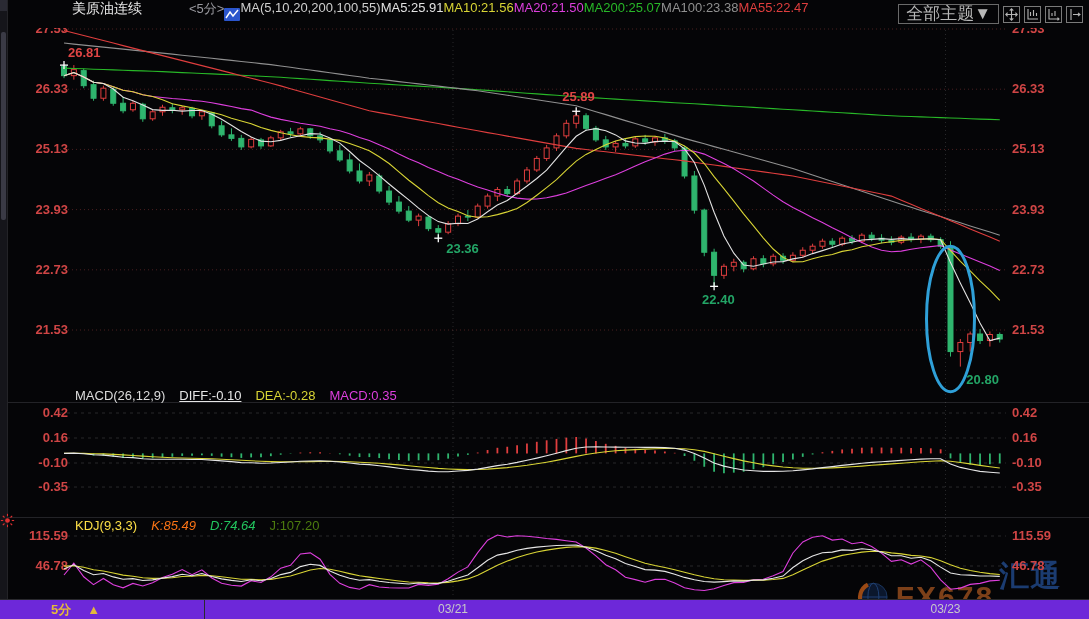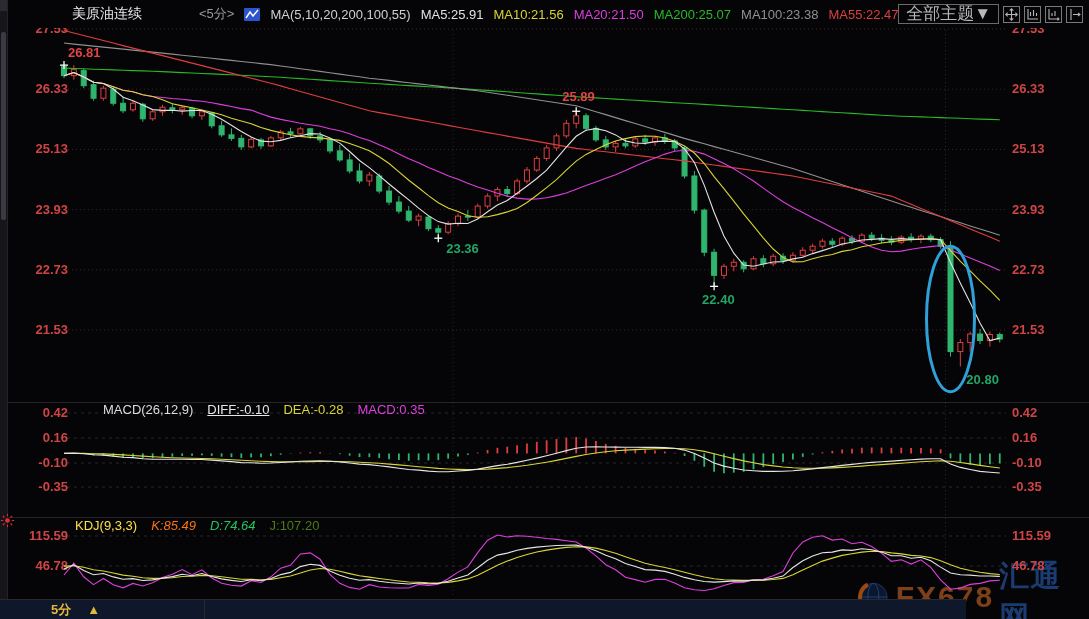--- a/index.html
+++ b/index.html
@@ -1,20 +1,20 @@
 <!DOCTYPE html>
 <html><head>
 <meta charset="utf-8">
 <style>
   html,body{margin:0;padding:0;background:#050507;}
   #app{position:relative;width:1089px;height:619px;background:#050507;overflow:hidden;
        font-family:"Liberation Sans","DejaVu Sans",sans-serif;}
   
-  #topbar{position:absolute;left:0;top:0;width:1089px;height:28px;display:flex;align-items:center;
-          gap:10px;padding-left:72px;box-sizing:border-box;font-size:13px;z-index:6;}
+  #topbar{position:absolute;left:0;top:0;width:1089px;height:28px;display:flex;
+          padding-left:72px;box-sizing:border-box;font-size:13px;z-index:6;}
   .t-title{color:#e8e8e8;font-size:14px;}
   .t-period{font-size:13px;cursor:pointer;margin-left:47px;}
   .t-icon{display:inline-flex;align-items:center;}
   .t-magroup{color:#cfcfcf;}
   .t-leg{white-space:nowrap;}
   .t-right{position:absolute;right:6px;top:4px;display:flex;align-items:center;gap:4px;}
   #theme-select{border:1px solid #6a6a6a;color:#b8b8b8;font-size:17px;line-height:16px;
                 padding:1px 7px;cursor:pointer;white-space:nowrap;}
   .tool-btn{width:17px;height:17px;border:1px solid #7a7a7a;display:flex;align-items:center;
             justify-content:center;cursor:pointer;box-sizing:border-box;}
@@ -26,25 +26,25 @@
   #alert-icon{position:absolute;left:0px;top:513px;width:15px;height:15px;cursor:pointer;z-index:7;}
   
   #watermark{position:absolute;left:856px;top:556px;display:flex;align-items:center;gap:5px;z-index:1;opacity:.95;}
   #wm-fx{font-size:30px;font-weight:bold;letter-spacing:2px;}
   #wm-ht{font-size:30px;font-weight:bold;letter-spacing:1px;}
   
   #chart-canvas{position:absolute;left:0;top:28px;width:1089px;height:571px;z-index:2;}
   #chart-canvas text{font-family:"Liberation Sans","DejaVu Sans",sans-serif;}
   
   .ind-header{position:absolute;left:75px;display:flex;gap:14px;font-size:13px;z-index:4;white-space:nowrap;}
-  #macd-header{top:402px;margin-left:28px;}
+  #macd-header{top:388px;}
   #kdj-header{top:518px;}
   
-  #bottombar{position:absolute;left:0;top:599px;width:966px;height:20px;border-top:1px solid #2a2a2e;
-             box-sizing:border-box;z-index:6;background:#0f172a;}
+  #bottombar{position:absolute;left:0;top:599px;width:1089px;height:20px;border-top:1px solid #2a2a2e;
+             box-sizing:border-box;z-index:6;background:#6d28d9;}
   #period-box{position:absolute;left:7px;top:0;width:198px;height:19px;border-right:1px solid #2a2a2e;
               display:flex;align-items:center;gap:16px;padding-left:44px;box-sizing:border-box;
               font-size:13px;font-weight:bold;cursor:pointer;}
   #timeline{position:absolute;left:205px;top:0;right:0;height:19px;}
   .date-label{position:absolute;top:2px;width:44px;text-align:center;color:#c8c8c8;font-size:12px;}
 </style>
 </head>
 <body>
 
 <div id="app">
@@ -488,15 +488,19 @@
     <span style="color: #f97316; font-style: italic;">K:85.49</span>
     <span style="color: #22c55e; font-style: italic;">D:74.64</span>
     <span style="color: #4d7c0f;">J:107.20</span>
   </div>
 
   <div id="bottombar">
     <div id="period-box">
       <span style="color: rgb(227, 185, 60);">5分</span>
       <span style="color: rgb(227, 185, 60);">▲</span>
     </div>
+    <div id="timeline">
+        <div class="date-label" style="left: 226px;">03/21</div>
+        <div class="date-label" style="left: 718.5px;">03/23</div>
+      </div>
   </div>
 
 </div>
 
 </body></html>

